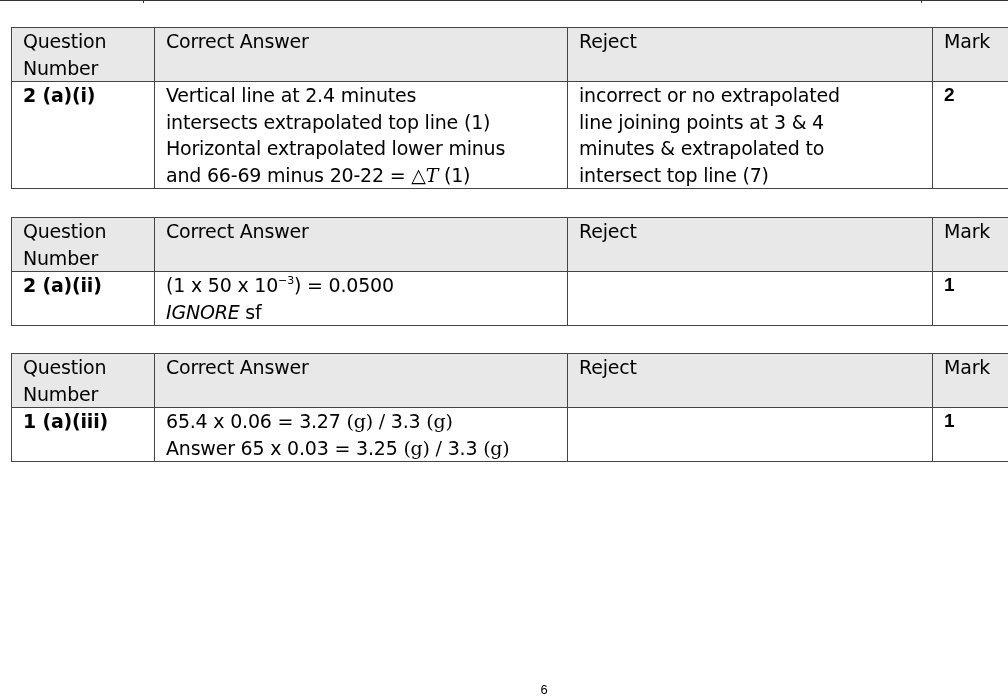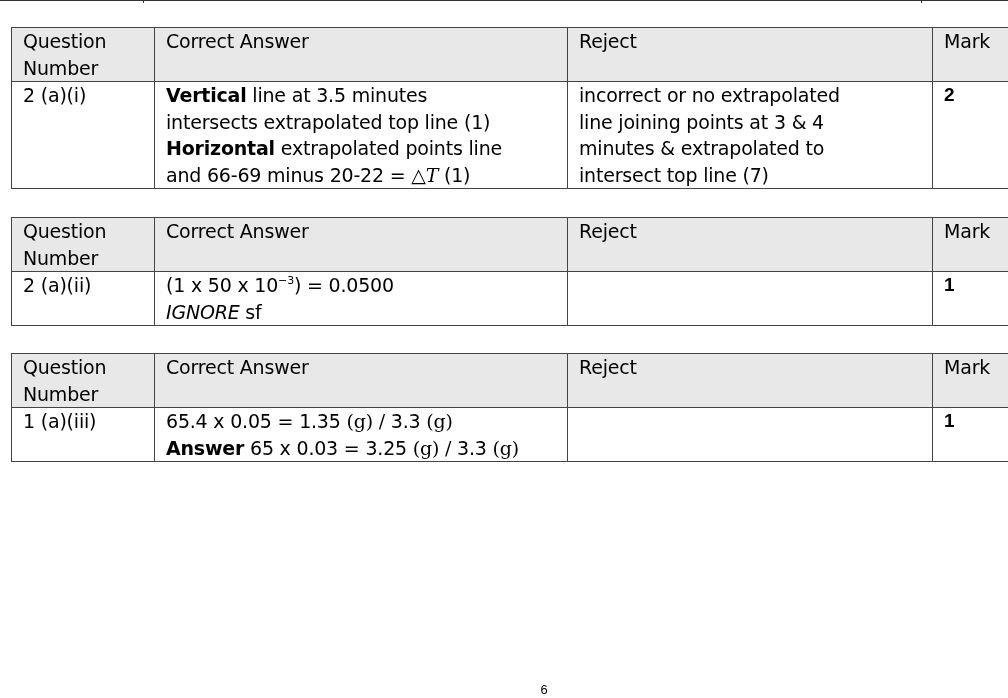--- a/index.html
+++ b/index.html
@@ -52,27 +52,27 @@
     .ms-table col.c4 { width: 86px; }
     .ms-table tr.head td {
       background: #e8e8e8;
       height: 53px;
       padding-top: 0;
     }
     .ms-table tr.body td {
       padding-top: 0;
     }
     .qnum {
-      font-weight: normal;
+      font-weight: bold;
     }
     .mark {
       font-weight: bold;
       font-family: "Liberation Sans", sans-serif;
     }
-    .b { font-weight: bold; text-align: right; }
+    .b { font-weight: normal; text-align: right; }
     .i { font-style: italic; }
     .serif { font-family: "DejaVu Serif", "Liberation Serif", serif; }
     sup {
       font-size: 11px;
       vertical-align: 8px;
       line-height: 0;
     }
     .line { display: block; white-space: nowrap; }
     .page-number {
       position: absolute;
@@ -101,23 +101,23 @@
   <tbody>
       <tr class="head">
     <td>Question Number</td>
     <td>Correct Answer</td>
     <td>Reject</td>
     <td>Mark</td>
   </tr>
   <tr class="body">
     <td class="qnum">2 (a)(i)</td>
     <td>
-      <span class="line"><span class="b">Vertical</span><span> line at 3.5 minutes</span></span>
+      <span class="line"><span class="b">Vertical</span><span> line at 2.4 minutes</span></span>
       <span class="line">intersects extrapolated top line (1)</span>
-      <span class="line"><span class="b">Horizontal</span><span> extrapolated points line</span></span>
+      <span class="line"><span class="b">Horizontal</span><span> extrapolated lower minus</span></span>
       <span class="line"><span>and 66-69 minus 20-22 = </span><span class="serif">△</span><span class="i serif">T</span><span> (1)</span></span>
     </td>
     <td>
       <span class="line">incorrect or no extrapolated</span>
       <span class="line">line joining points at 3 &amp; 4</span>
       <span class="line">minutes &amp; extrapolated to</span>
       <span class="line">intersect top line (7)</span>
     </td>
     <td class="mark">2</td>
   </tr>
@@ -160,21 +160,21 @@
   <tbody>
       <tr class="head">
     <td>Question Number</td>
     <td>Correct Answer</td>
     <td>Reject</td>
     <td>Mark</td>
   </tr>
   <tr class="body">
     <td class="qnum">1 (a)(iii)</td>
     <td>
-      <span class="line"><span>65.4 x 0.05 = 1.35 </span><span class="serif">(g)</span><span class="serif"> / </span><span>3.3 </span><span class="serif">(g)</span></span>
+      <span class="line"><span>65.4 x 0.06 = 3.27 </span><span class="serif">(g)</span><span class="serif"> / </span><span>3.3 </span><span class="serif">(g)</span></span>
       <span class="line"><span class="b">Answer</span><span> 65 x 0.03 = 3.25 </span><span class="serif">(g)</span><span class="serif"> / </span><span>3.3 </span><span class="serif">(g)</span></span>
     </td>
     <td></td>
     <td class="mark">1</td>
   </tr>
 </tbody>
   </table>
 
 <div class="page-number">6</div>
 

